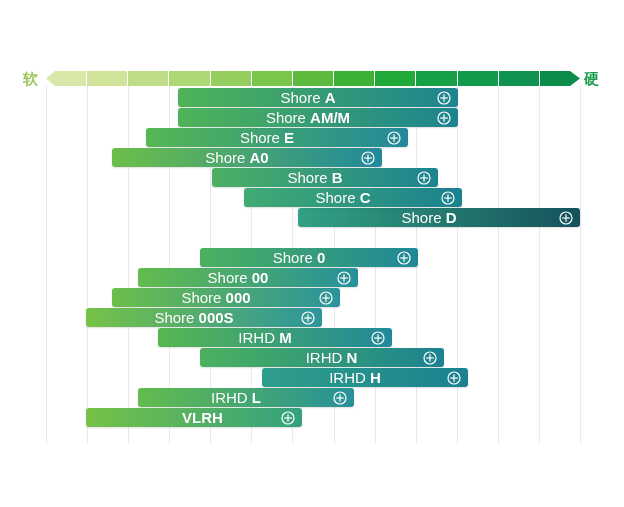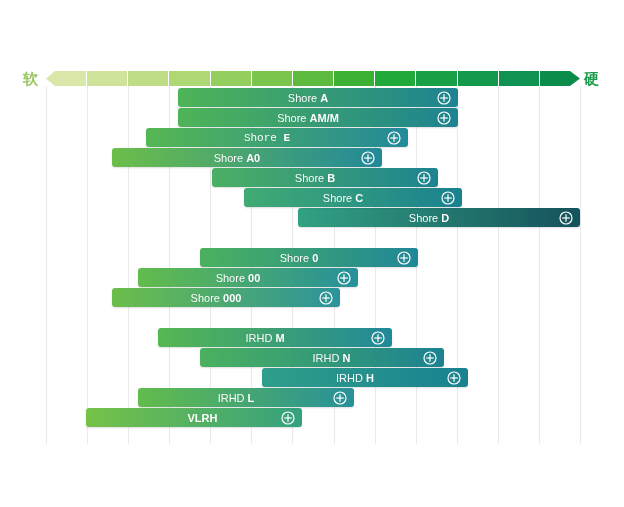--- a/index.html
+++ b/index.html
@@ -95,21 +95,21 @@
     border-radius: 3px;
     box-shadow: 0 1px 2px rgba(0,0,0,0.13);
     display: flex;
     align-items: center;
     justify-content: center;
     box-sizing: border-box;
     overflow: visible;
   }
   .bar-label {
     color: #ffffff;
-    font-size: 11px;
+    font-size: 15px;
     line-height: 12px;
     font-weight: 400;
     white-space: nowrap;
     text-align: center;
     text-shadow: 0 0 1px rgba(0,0,0,0.12);
     transform: translateX(-10px);
   }
   .bar-label b { font-weight: 700; }
   .plus-icon {
     position: absolute;
@@ -177,21 +177,21 @@
       <div class="bar" style="left: 178px; width: 280px; top: 22px; background: linear-gradient(to right, rgb(79, 180, 87), rgb(29, 131, 145));">
         <span class="bar-label">Shore <b>AM/M</b></span>
         <span class="plus-icon">
           <svg width="14" height="14" viewBox="0 0 14 14">
             <circle cx="7" cy="7" r="6" fill="none" stroke="#ffffff" stroke-width="1.2"></circle>
             <line x1="7" y1="3.2" x2="7" y2="10.8" stroke="#ffffff" stroke-width="1.2"></line>
             <line x1="3.2" y1="7" x2="10.8" y2="7" stroke="#ffffff" stroke-width="1.2"></line>
           </svg>
         </span>
       </div>
-      <div class="bar" style="left: 146px; width: 262px; top: 42px; background: linear-gradient(to right, rgb(85, 183, 83), rgb(35, 137, 154)); font-family: Liberation Mono, monospace;">
+      <div class="bar" style="left: 146px; width: 262px; top: 42px; background: linear-gradient(to right, rgb(85, 183, 83), rgb(35, 137, 154));">
         <span class="bar-label">Shore <b>E</b></span>
         <span class="plus-icon">
           <svg width="14" height="14" viewBox="0 0 14 14">
             <circle cx="7" cy="7" r="6" fill="none" stroke="#ffffff" stroke-width="1.2"></circle>
             <line x1="7" y1="3.2" x2="7" y2="10.8" stroke="#ffffff" stroke-width="1.2"></line>
             <line x1="3.2" y1="7" x2="10.8" y2="7" stroke="#ffffff" stroke-width="1.2"></line>
           </svg>
         </span>
       </div>
       <div class="bar" style="left: 112px; width: 270px; top: 62px; background: linear-gradient(to right, rgb(108, 190, 74), rgb(34, 137, 154));">
@@ -257,20 +257,30 @@
       <div class="bar" style="left: 112px; width: 228px; top: 202px; background: linear-gradient(to right, rgb(108, 190, 74), rgb(43, 147, 156));">
         <span class="bar-label">Shore <b>000</b></span>
         <span class="plus-icon">
           <svg width="14" height="14" viewBox="0 0 14 14">
             <circle cx="7" cy="7" r="6" fill="none" stroke="#ffffff" stroke-width="1.2"></circle>
             <line x1="7" y1="3.2" x2="7" y2="10.8" stroke="#ffffff" stroke-width="1.2"></line>
             <line x1="3.2" y1="7" x2="10.8" y2="7" stroke="#ffffff" stroke-width="1.2"></line>
           </svg>
         </span>
       </div>
+      <div class="bar" style="left: 86px; width: 236px; top: 222px; background: linear-gradient(to right, rgb(118, 194, 71), rgb(46, 149, 156));">
+        <span class="bar-label">Shore <b>000S</b></span>
+        <span class="plus-icon">
+          <svg width="14" height="14" viewBox="0 0 14 14">
+            <circle cx="7" cy="7" r="6" fill="none" stroke="#ffffff" stroke-width="1.2"></circle>
+            <line x1="7" y1="3.2" x2="7" y2="10.8" stroke="#ffffff" stroke-width="1.2"></line>
+            <line x1="3.2" y1="7" x2="10.8" y2="7" stroke="#ffffff" stroke-width="1.2"></line>
+          </svg>
+        </span>
+      </div>
       <div class="bar" style="left: 158px; width: 234px; top: 242px; background: linear-gradient(to right, rgb(86, 183, 81), rgb(33, 136, 154));">
         <span class="bar-label">IRHD <b>M</b></span>
         <span class="plus-icon">
           <svg width="14" height="14" viewBox="0 0 14 14">
             <circle cx="7" cy="7" r="6" fill="none" stroke="#ffffff" stroke-width="1.2"></circle>
             <line x1="7" y1="3.2" x2="7" y2="10.8" stroke="#ffffff" stroke-width="1.2"></line>
             <line x1="3.2" y1="7" x2="10.8" y2="7" stroke="#ffffff" stroke-width="1.2"></line>
           </svg>
         </span>
       </div>

